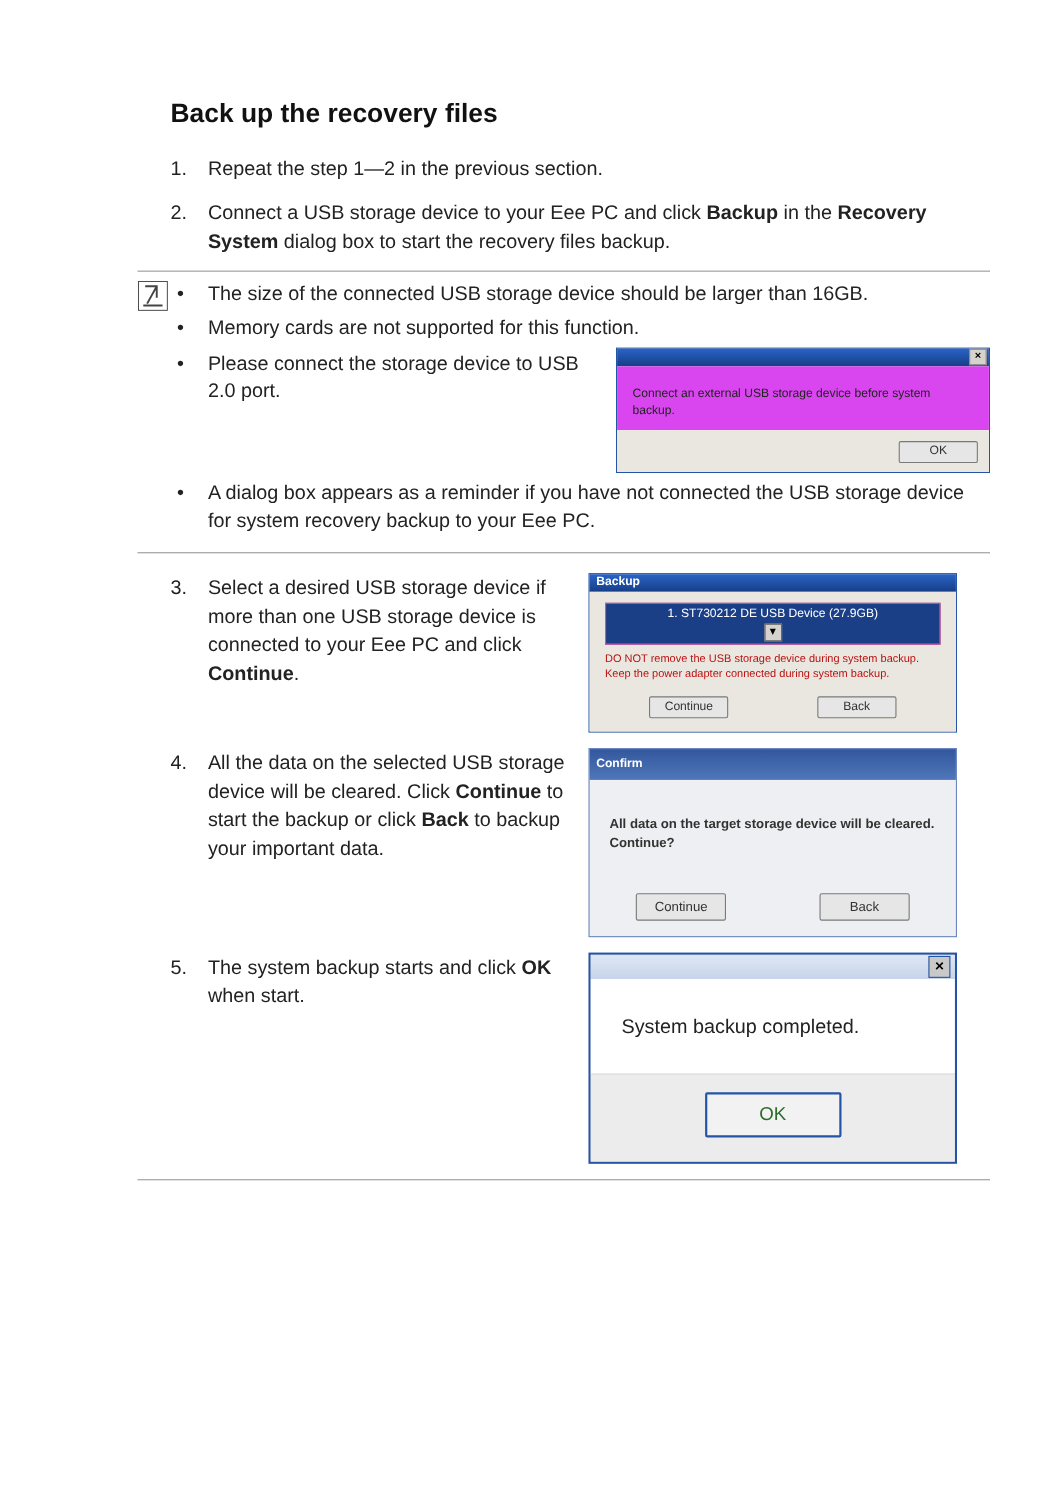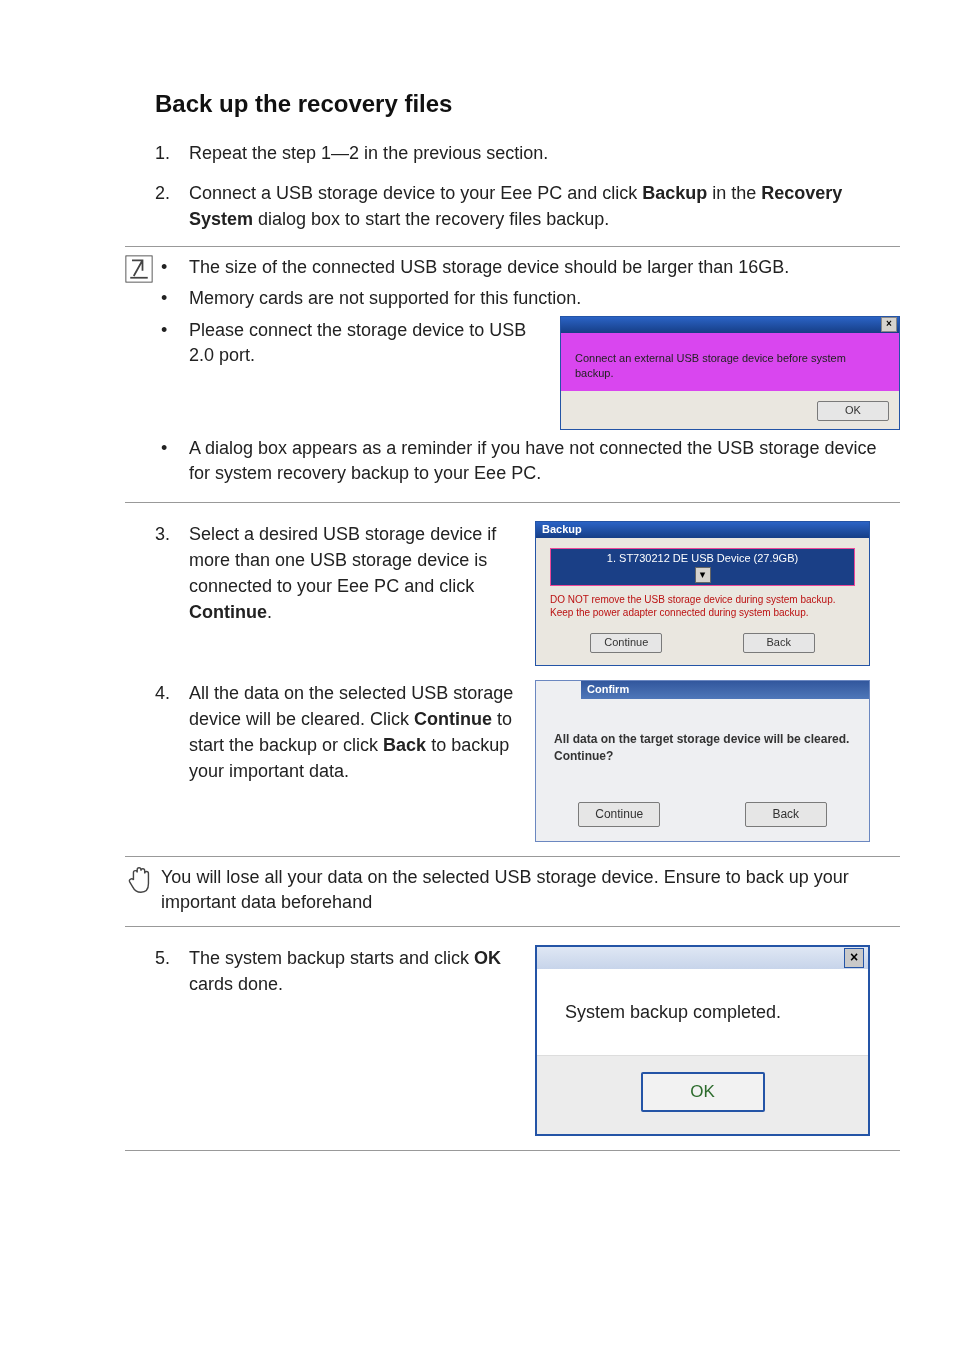--- a/index.html
+++ b/index.html
@@ -174,22 +174,21 @@
     display: flex;
     justify-content: space-around;
   }
   .shot-c {
     width: 335px;
     border: 1px solid #6b87c0;
     background: #eeeff2;
   }
   .shot-c .titlebar {
     background: linear-gradient(#32579d, #4f77b9);
-    height: 18px;
-    margin-left: 45px;
+    height: 28px;
   }
   .shot-c .wbody {
     padding: 32px 18px 14px 18px;
     font-size: 12px;
     color: #333;
   }
   .shot-c .wbody .msg { margin-bottom: 22px; font-weight: bold; }
   .shot-c .btnrow {
     display: flex;
     justify-content: space-around;
@@ -358,36 +357,26 @@
           </div>
         </div>
         <div class="btnrow">
           <span class="btn">Continue</span>
           <span class="btn">Back</span>
         </div>
       </div>
     </div>
   </div>
 
-  <div class="notebox">
-    <div class="notebox-inner">
-      <span class="caution-icon">
-        <svg viewBox="0 0 32 32" width="30" height="30">
-          <path d="M9 16 L9 8 Q9 6 11 6 Q13 6 13 8 L13 5 Q13 3 15 3 Q17 3 17 5 L17 6 Q17 4 19 4 Q21 4 21 6 L21 9 Q21 7 23 7 Q25 7 25 9 L25 20 Q25 29 17 29 Q11 29 8 23 L5 18 Q4 16 6 15 Q8 14 9 16 Z" fill="none" stroke="#444" stroke-width="1.5"></path>
-        </svg>
-      </span>
-      <div style="flex:1; font-size:18px; line-height:1.4">You will lose all your data on the selected USB storage device. Ensure to back up your important data beforehand</div>
-    </div>
-  </div>
 
   <div class="num-row">
     <span class="num">5.</span>
     <div class="body two-col">
       <div class="left">
-        <span>The system backup starts and click </span><span class="bold">OK</span><span> cards done.</span>
+        <span>The system backup starts and click </span><span class="bold">OK</span><span> when start.</span>
       </div>
 
       <div class="win shot-d right">
         <div class="titlebar">
           <span class="closebtn">×</span>
         </div>
         <div class="wbody">System backup completed.</div>
         <div class="btnarea">
           <span class="btn2">OK</span>
         </div>

